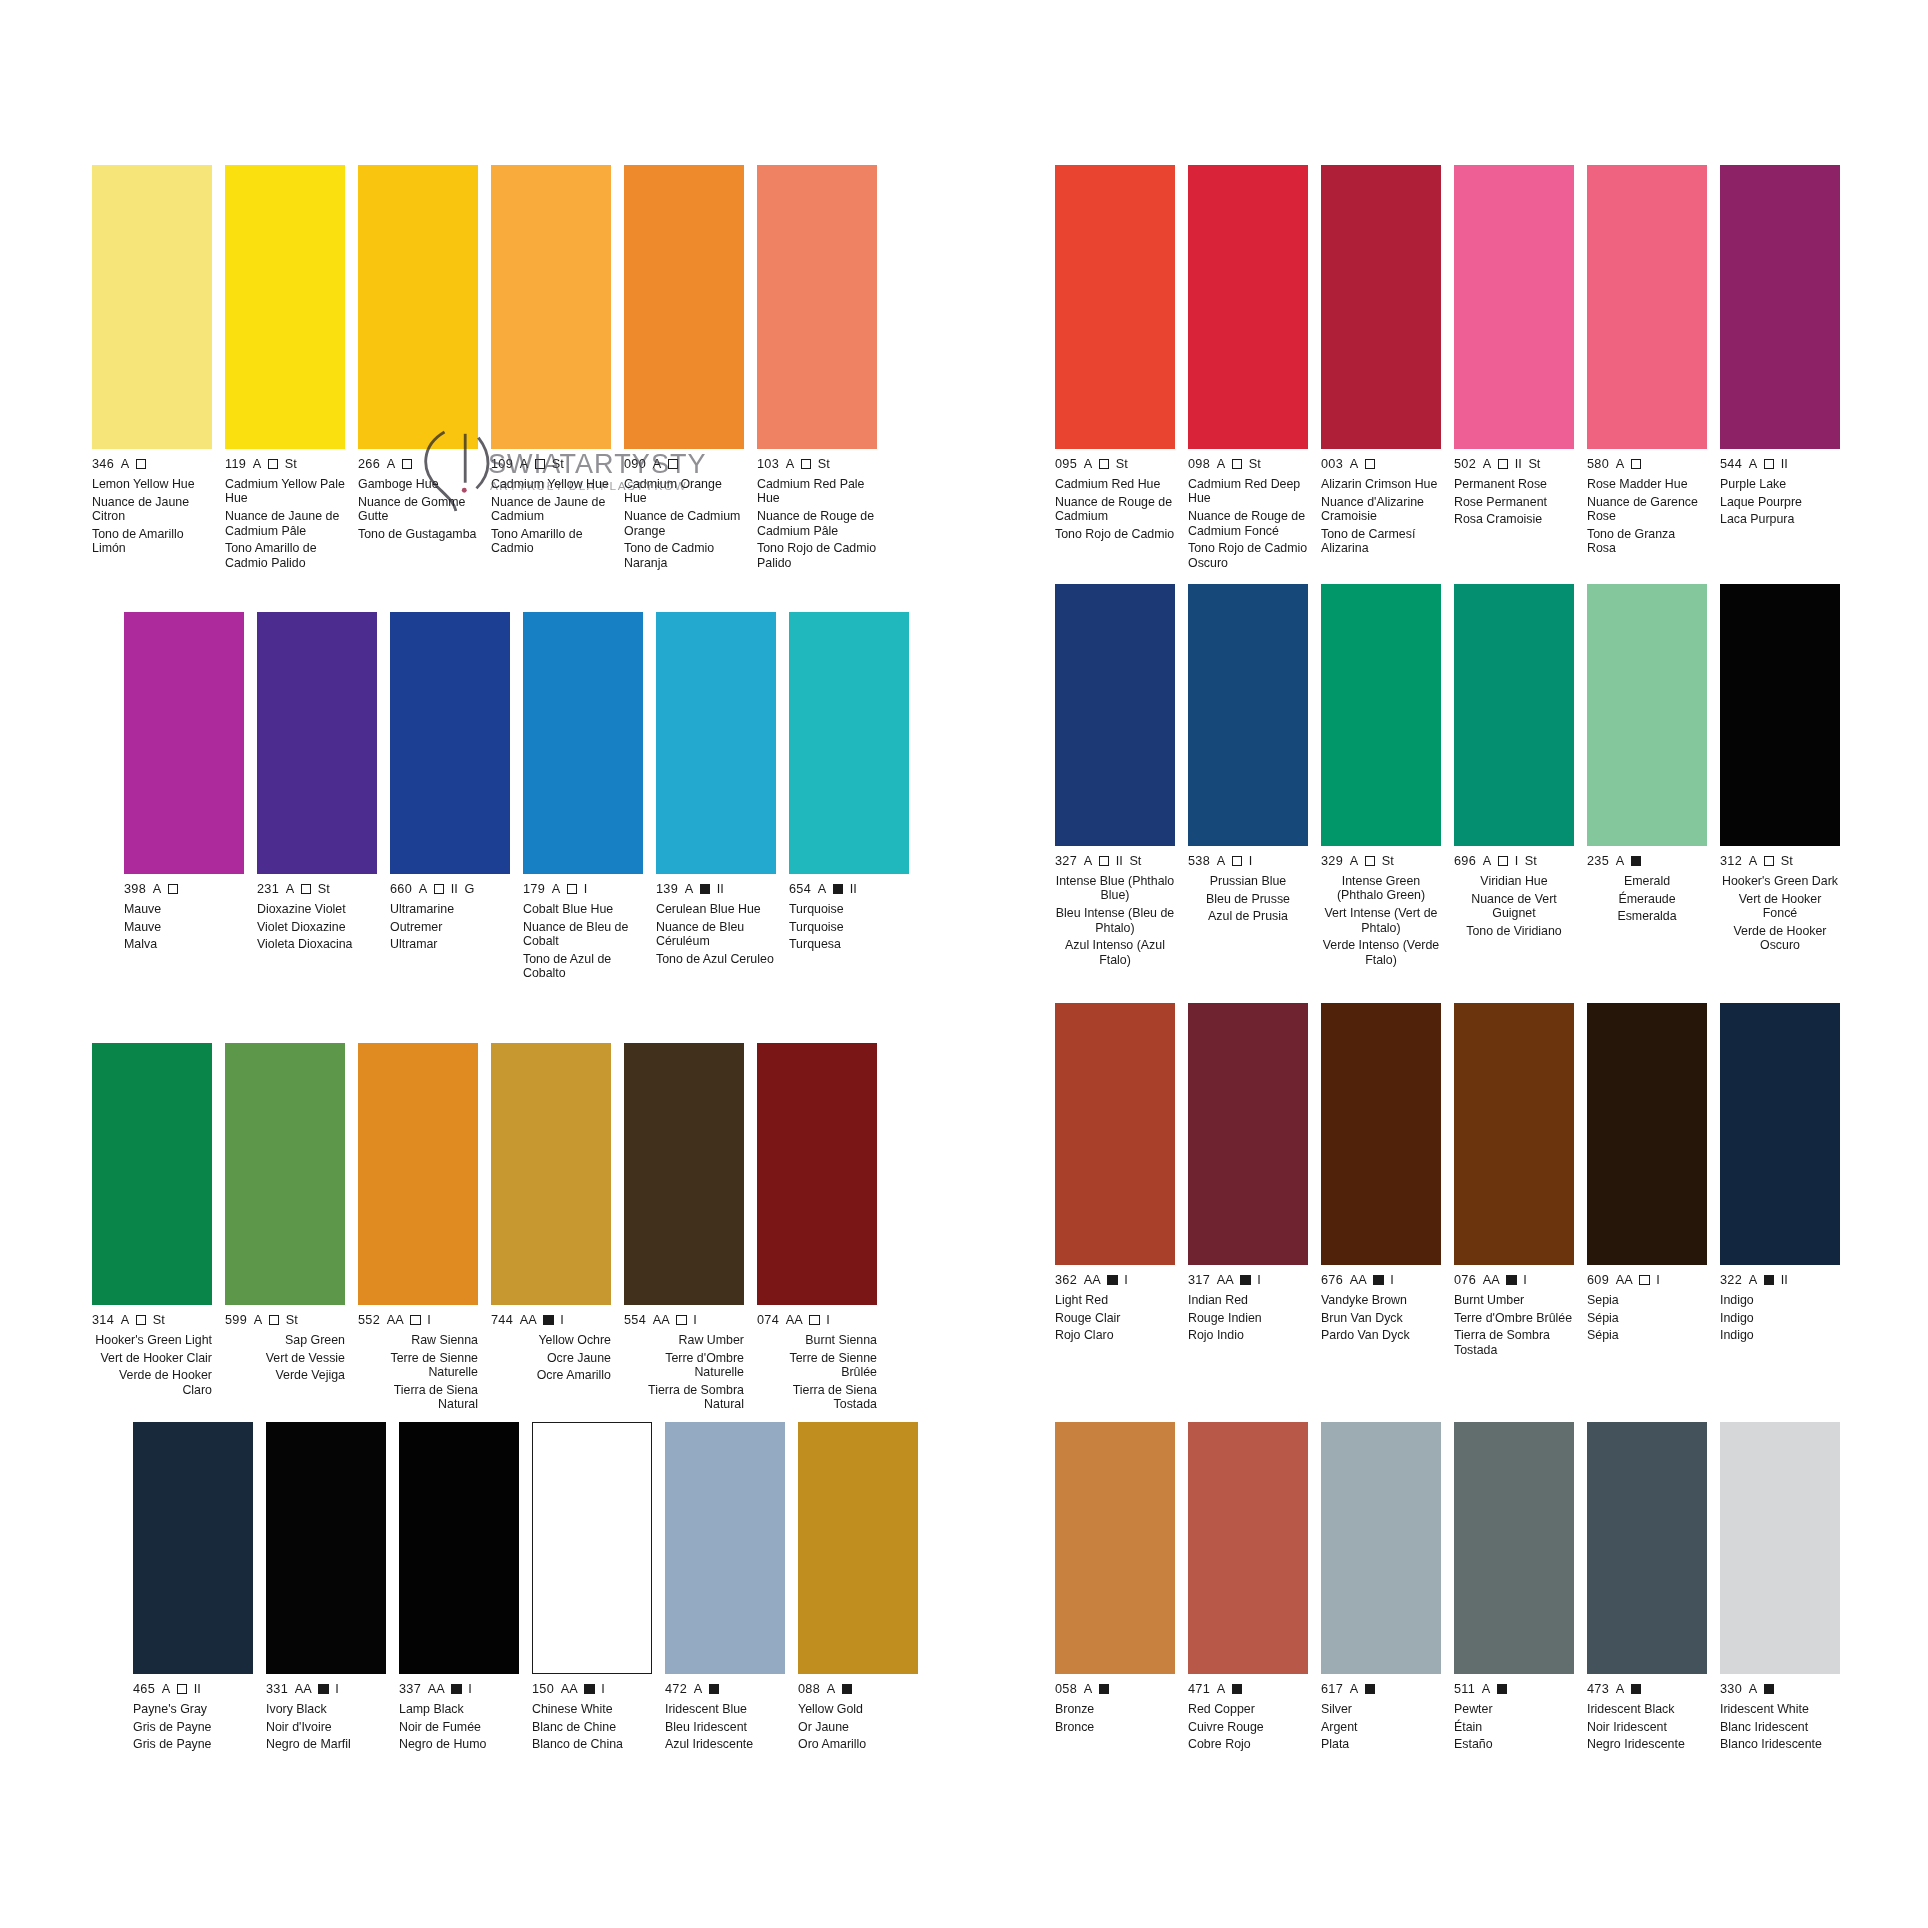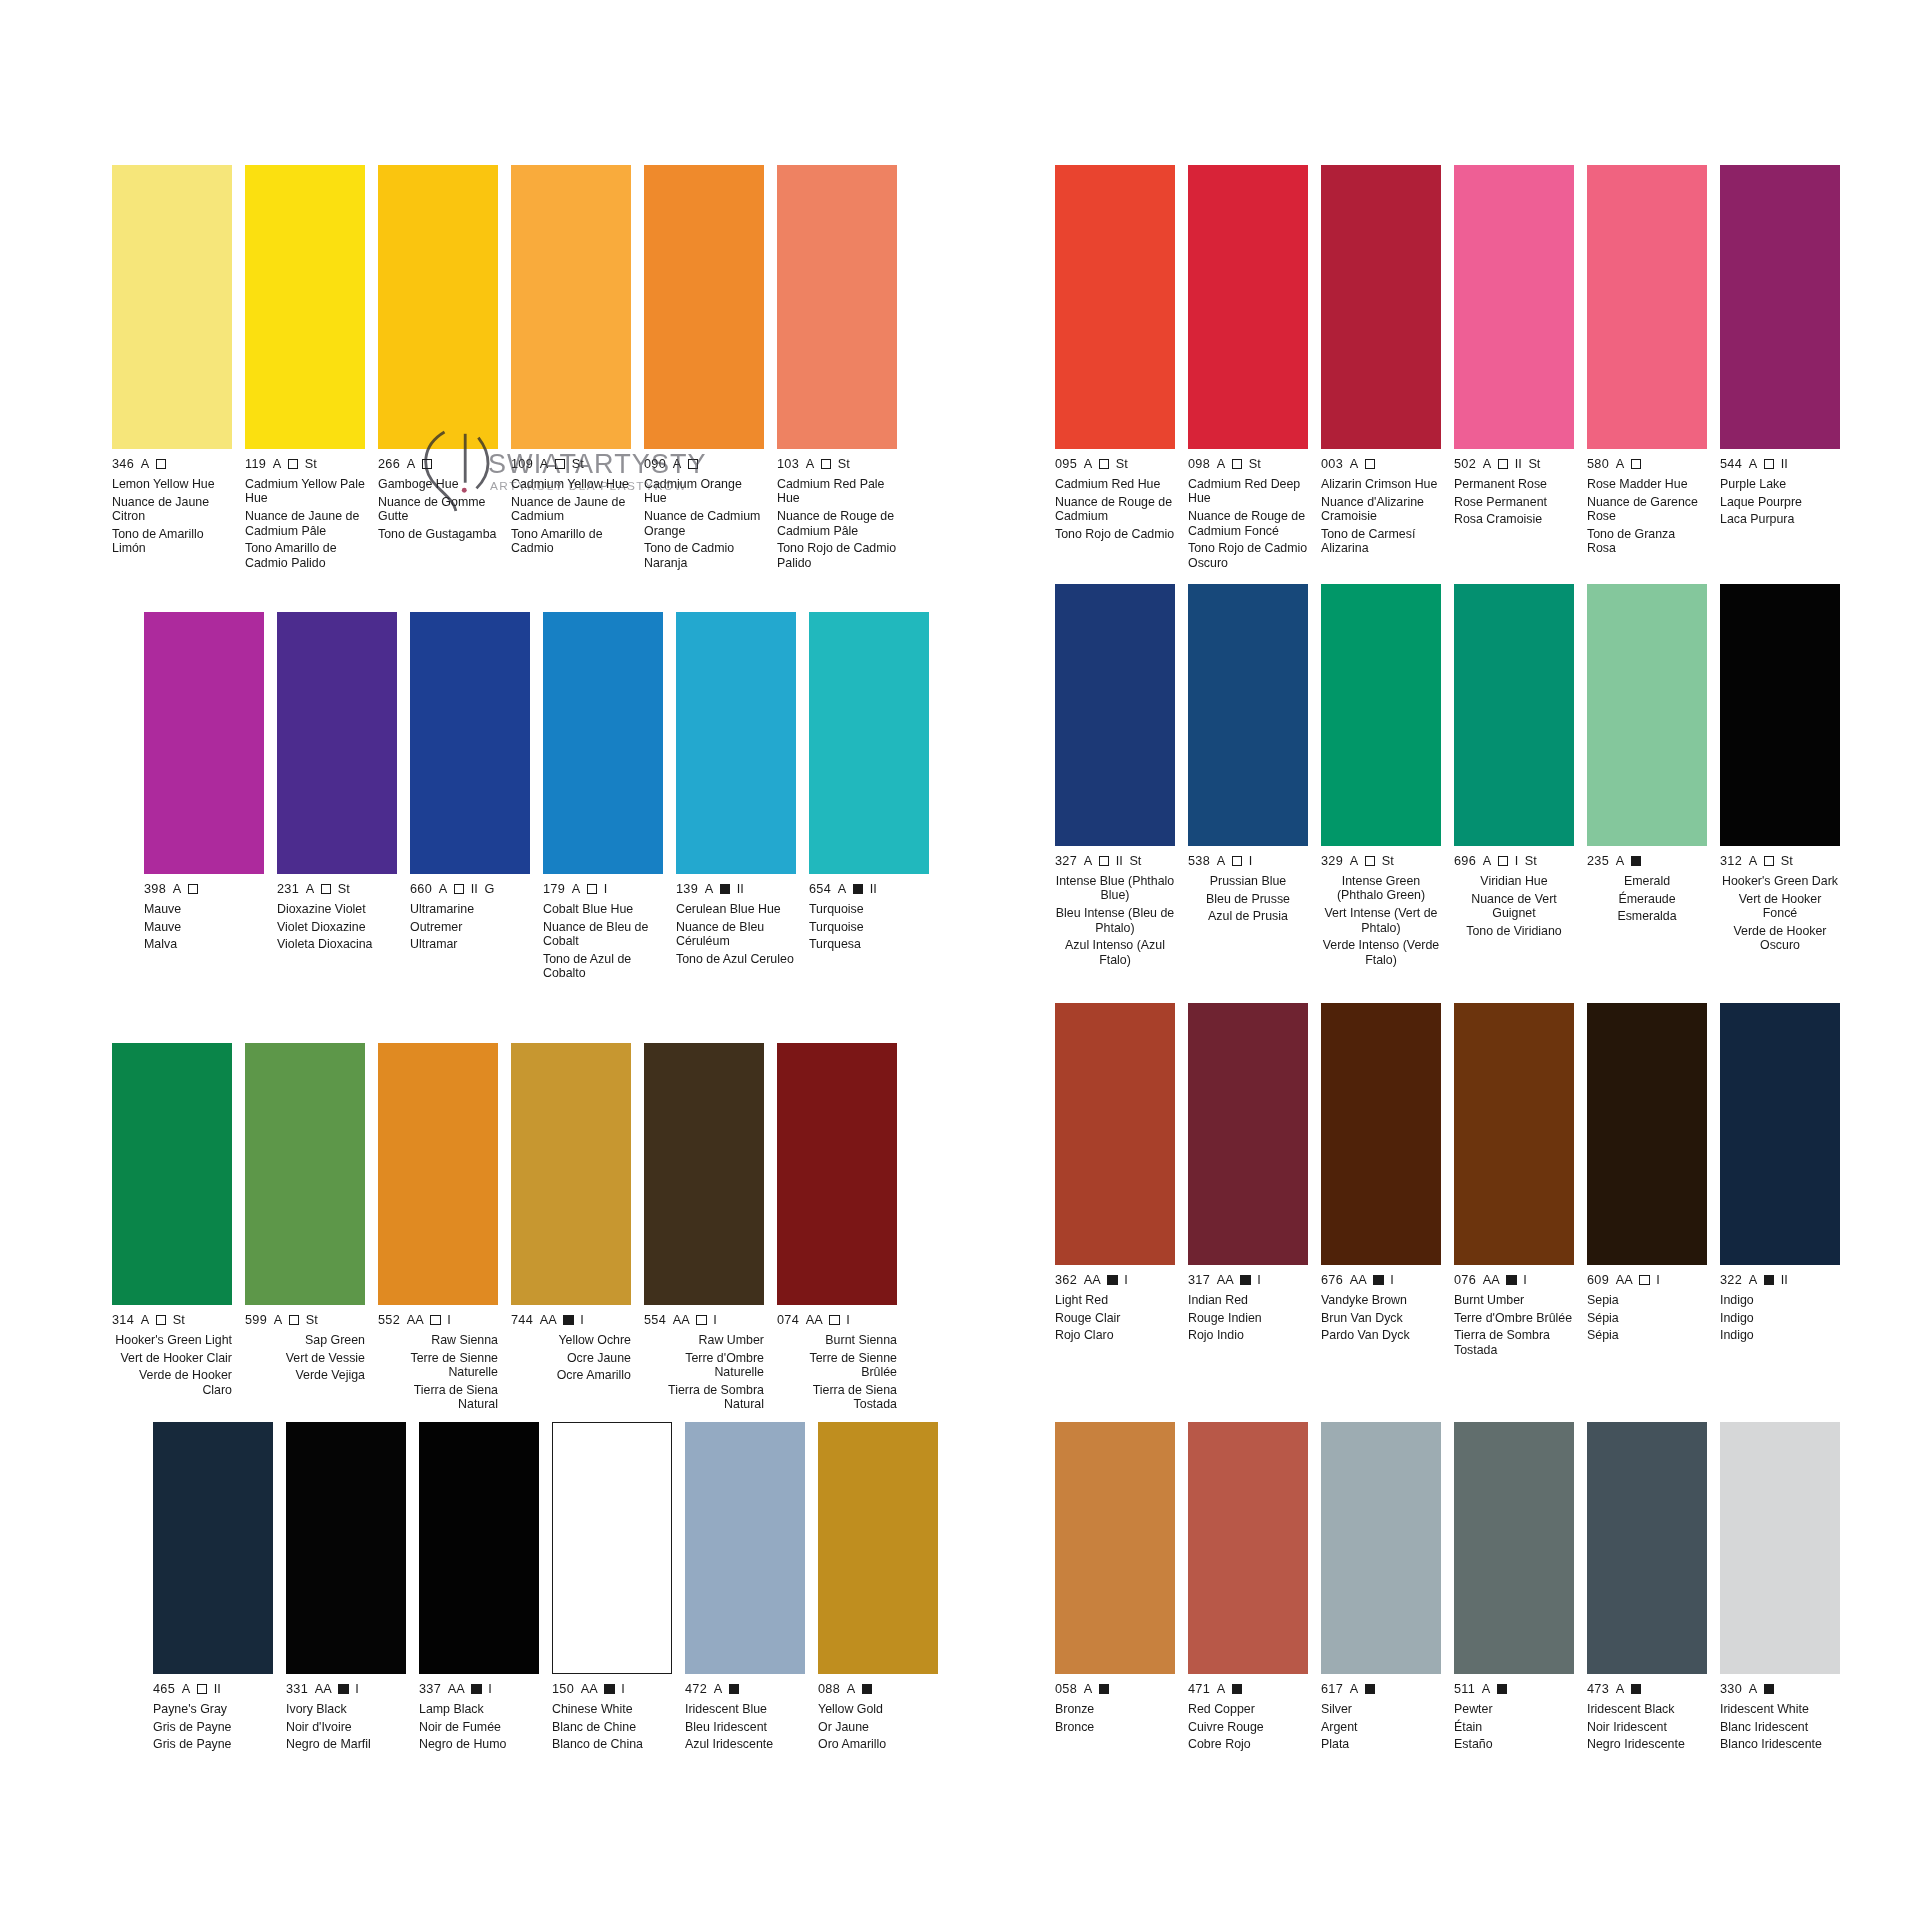--- a/index.html
+++ b/index.html
@@ -14,21 +14,21 @@
     width: 1928px; height: 1928px;
     background: #ffffff;
   }
 
   
   .half {
     position: absolute;
     display: flex;
     gap: 13px;
   }
-  .half-left  { left: 92px;  width: 810px; margin-left: 20px; }
+  .half-left  { left: 92px;  width: 810px; }
   .half-right { left: 1055px; width: 810px; }
 
   .col { width: 120px; flex: 0 0 120px; }
 
   .swatch {
     width: 120px;
     border: 0;
     display: block;
   }
   .swatch.outlined { border: 0.9px solid #1b1b1b; }

